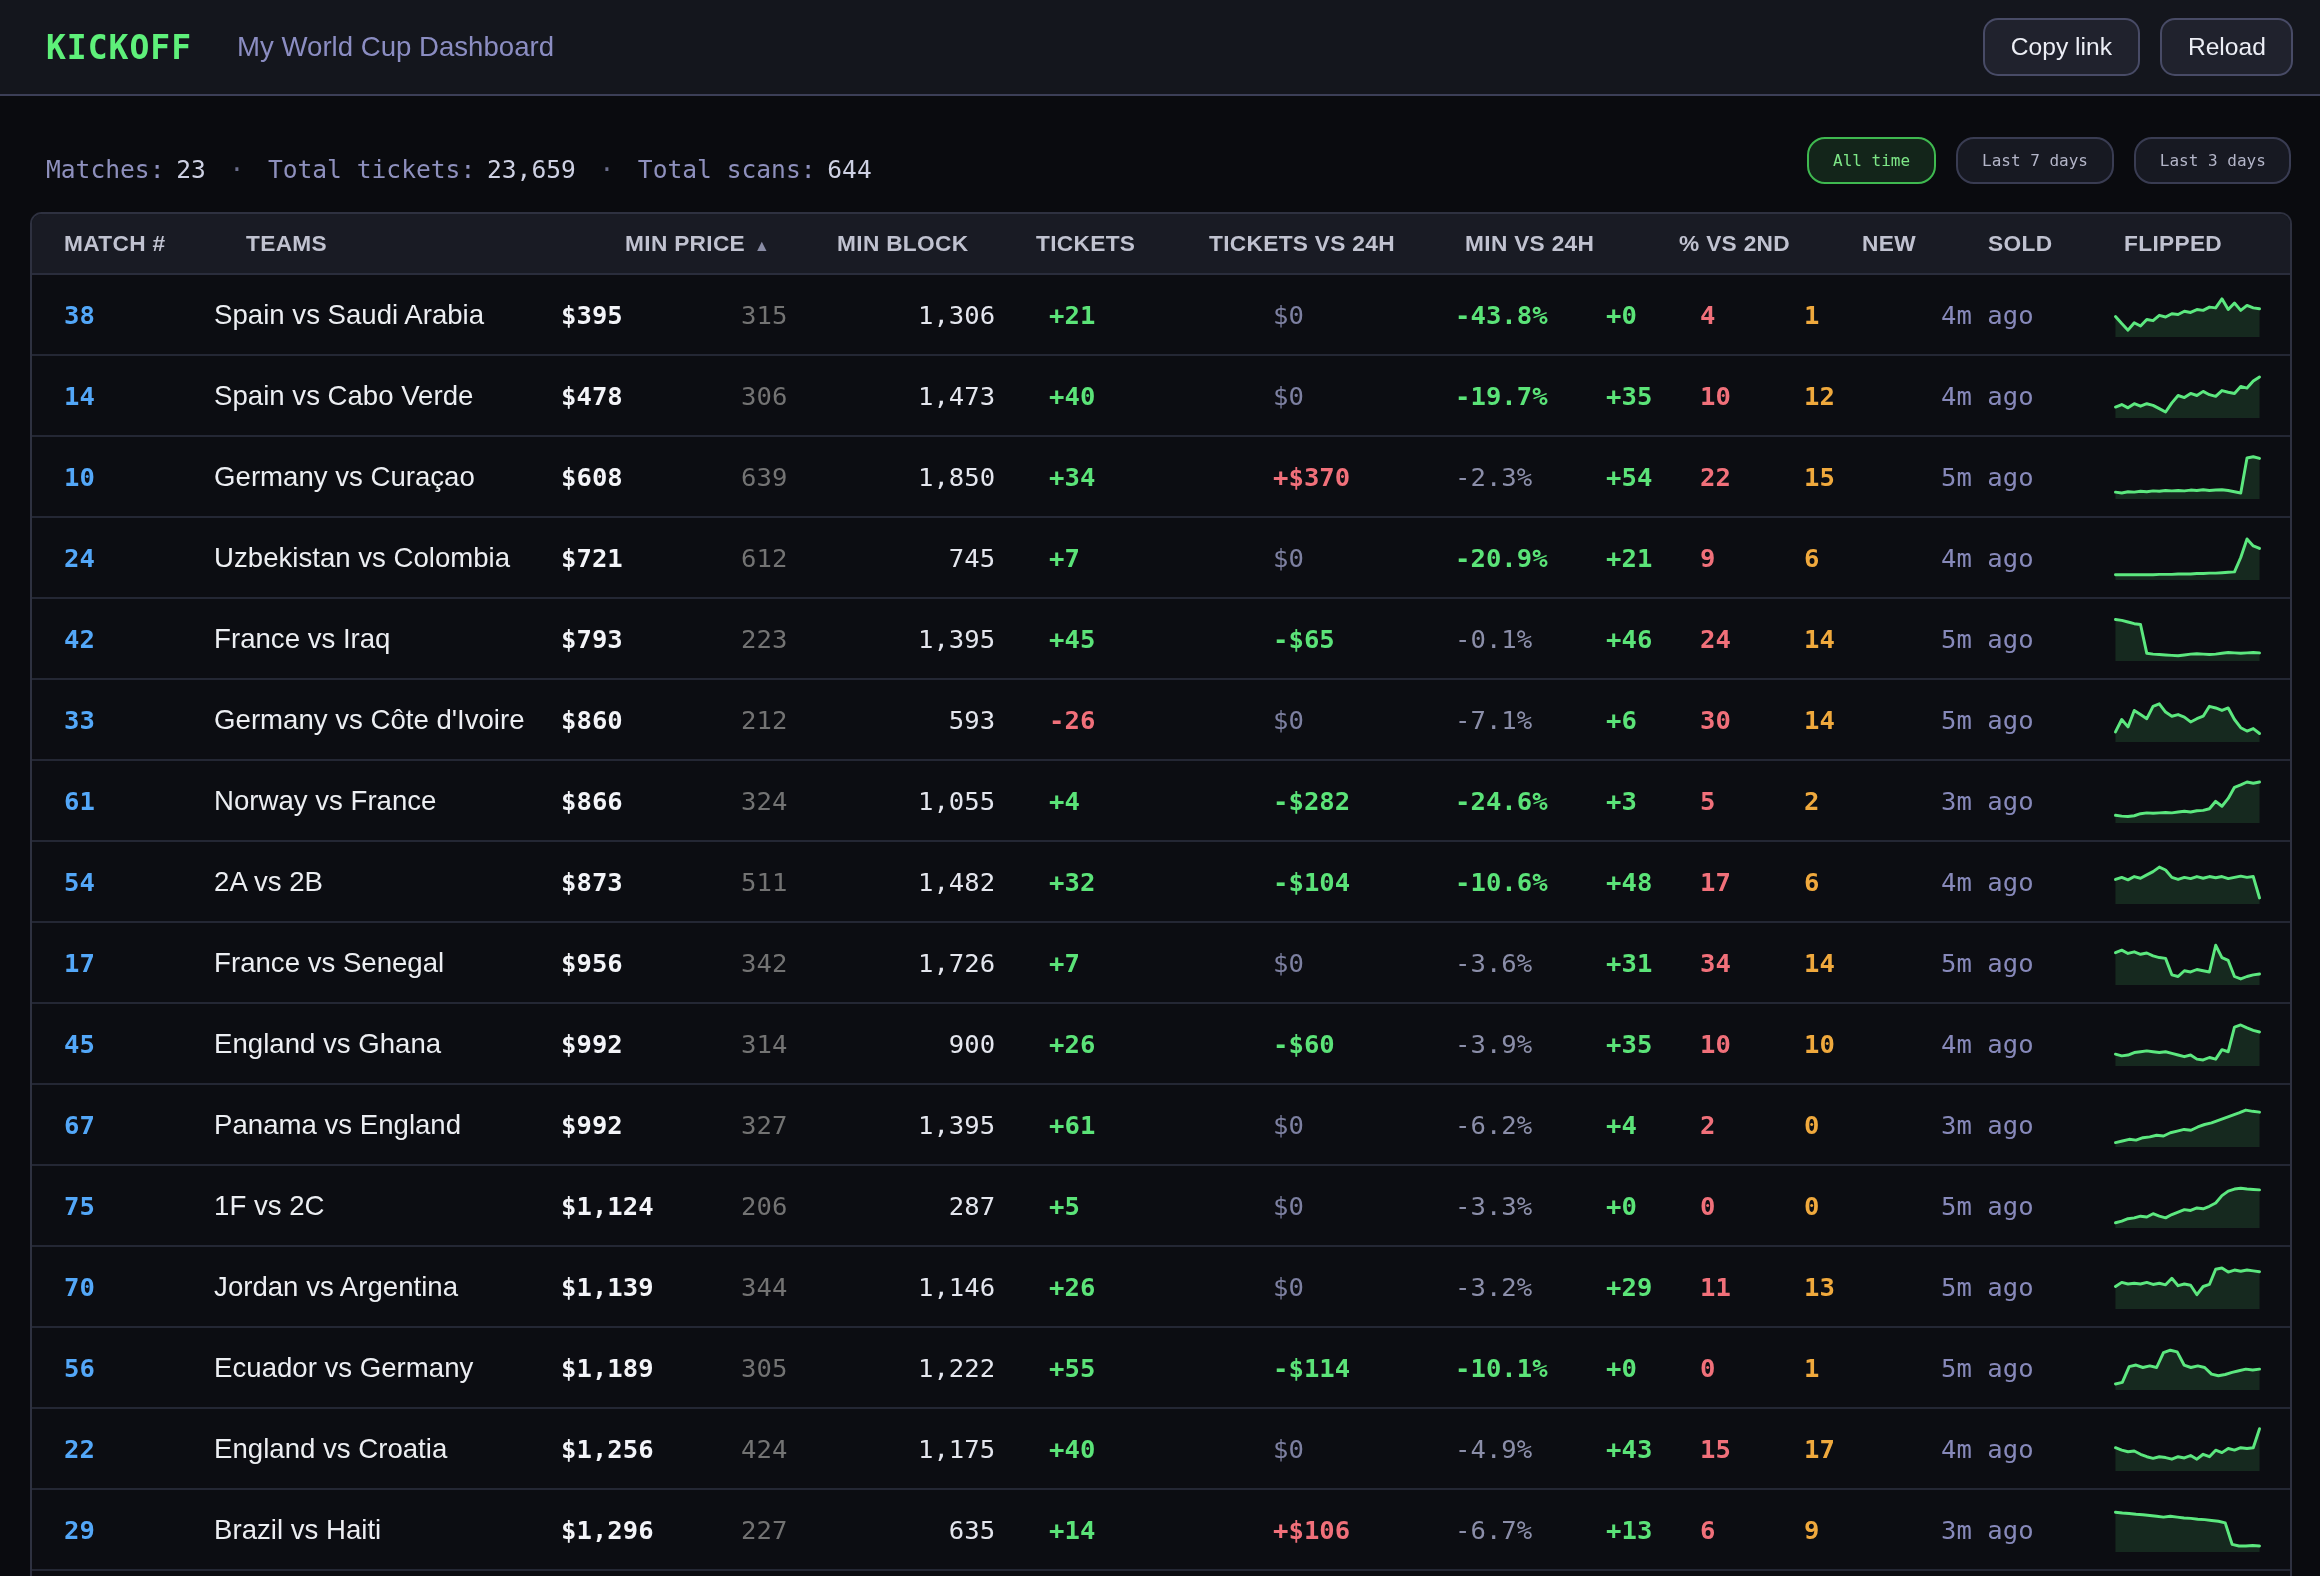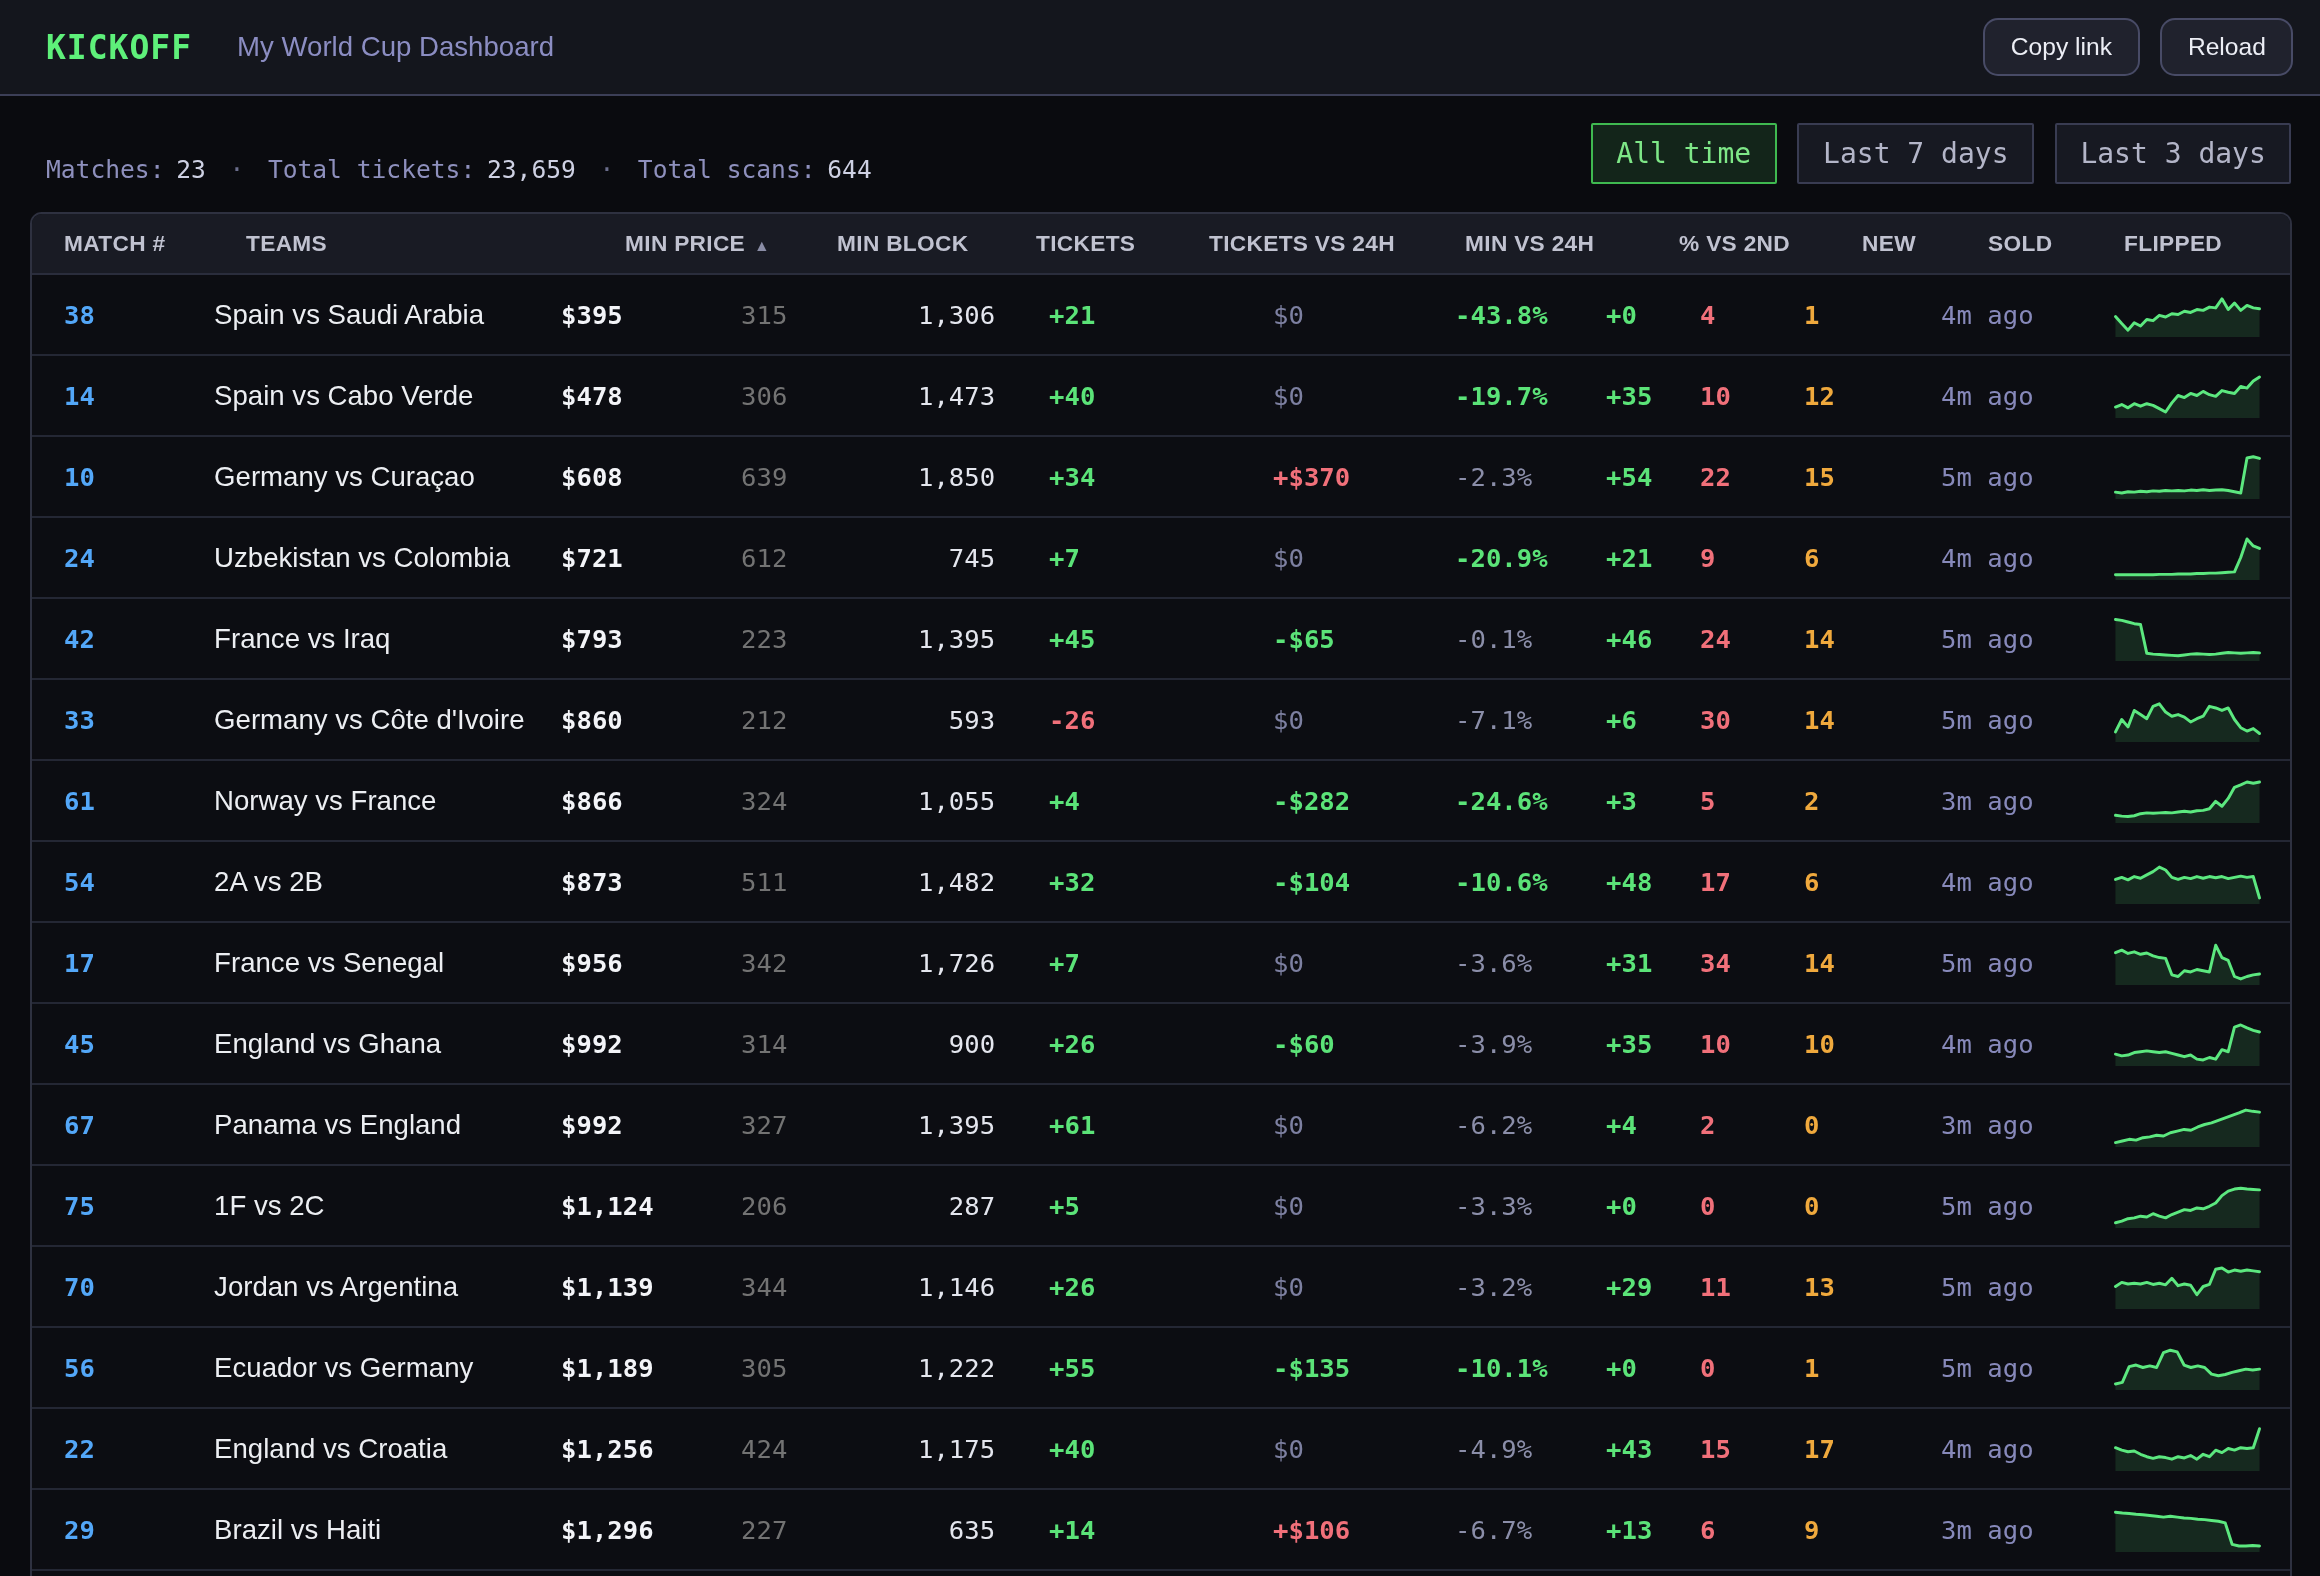--- a/index.html
+++ b/index.html
@@ -18,22 +18,22 @@
           font-family:"Liberation Sans", sans-serif; font-size:24.6px; padding:12.8px 25.6px;
           margin-left:20.7px; cursor:pointer; }
 
   
   .statsbar { display:flex; align-items:flex-end; margin:32.5px 29.6px 0 46px; height:55px; }
   .stats { font-family:"DejaVu Sans Mono", monospace; font-size:24.6px; color:#8e90bd;
            display:flex; align-items:center; }
   .stats .val { color:#ced1e3; margin-left:11.8px; }
   .stats .dot { color:#6b6e8c; margin:0 23.6px; }
   .filters { margin-left:auto; display:flex; }
-  .fbtn { font-family:"DejaVu Sans Mono", monospace; font-size:28px; padding:11.8px 23.6px;
-          border-radius:2px; margin-left:20.7px; cursor:pointer;
+  .fbtn { font-family:"DejaVu Sans Mono", monospace; font-size:16px; padding:11.8px 23.6px;
+          border-radius:18px; margin-left:20.7px; cursor:pointer;
           background:#171922; border:2px solid #393c52; color:#b3b5c8; }
   .fbtn.active { background:#13251a; border-color:#3fb950; color:#7ee787; }
 
   
   .table { position:absolute; left:29.6px; top:212px; width:2262px; height:1369px;
            border:2px solid #2e3140; border-radius:11.8px 11.8px 0 0; background:#0c0d12;
            overflow:hidden; }
   .grid { display:grid; align-items:center; padding:0 25.6px 0 32.5px;
           grid-template-columns:150px 347px 180px 167px 141px 224px 182px 151px 94px 104px 137px 170px 1fr; }
   .thead { height:61px; background:#191b24; border-bottom:2px solid #2a2d3c;gap:32px; }
@@ -361,21 +361,21 @@
           </svg>
         </div>
       </div>
       <div class="trow grid">
         <div class="cell c-match">56</div>
         <div class="cell c-teams">Ecuador vs Germany</div>
         <div class="cell c-price">$1,189</div>
         <div class="cell c-block">305</div>
         <div class="cell c-tickets">1,222</div>
         <div class="cell c-num val-pos">+55</div>
-        <div class="cell c-num val-pos">-$135</div>
+        <div class="cell c-num val-pos">-$114</div>
         <div class="cell c-num val-pos">-10.1%</div>
         <div class="cell c-num val-pos">+0</div>
         <div class="cell c-num val-neg">0</div>
         <div class="cell c-num val-amber">1</div>
         <div class="cell c-scan">5m ago</div>
         <div class="cell c-trend">
           <svg width="153" height="49" viewBox="0 0 155 50">
             <polygon points="4,41.8 11,40.12 18,24.16 25,22.479999999999997 32,25 39,23.32 46,25 53,9.880000000000003 60,7.359999999999999 67,9.04 74,22.479999999999997 81,25 88,23.32 95,25 102,31.72 109,33.4 116,32.14 123,30.04 130,28.36 137,26.68 144,27.52 151,26.68 151,48 4,48" fill="rgba(94,232,126,0.13)"></polygon>
             <polyline points="4,41.8 11,40.12 18,24.16 25,22.479999999999997 32,25 39,23.32 46,25 53,9.880000000000003 60,7.359999999999999 67,9.04 74,22.479999999999997 81,25 88,23.32 95,25 102,31.72 109,33.4 116,32.14 123,30.04 130,28.36 137,26.68 144,27.52 151,26.68" fill="none" stroke="var(--spark-green)" stroke-width="3" stroke-linejoin="round" stroke-linecap="round"></polyline>
           </svg>

